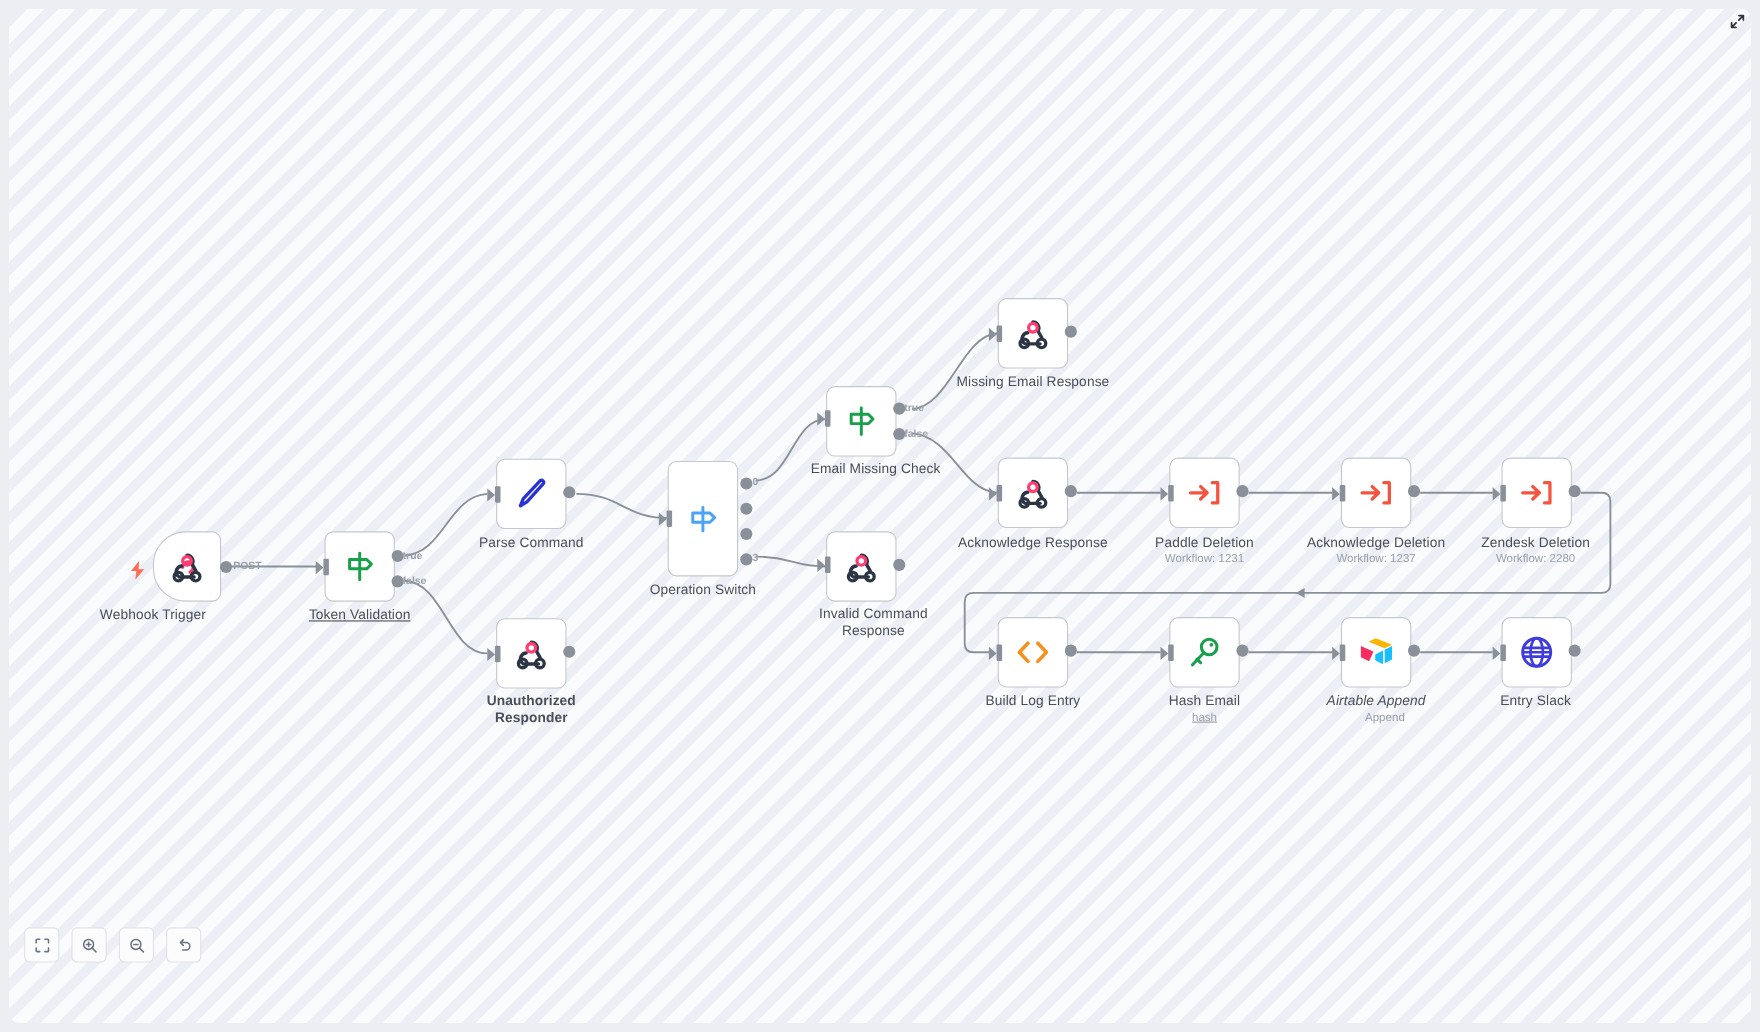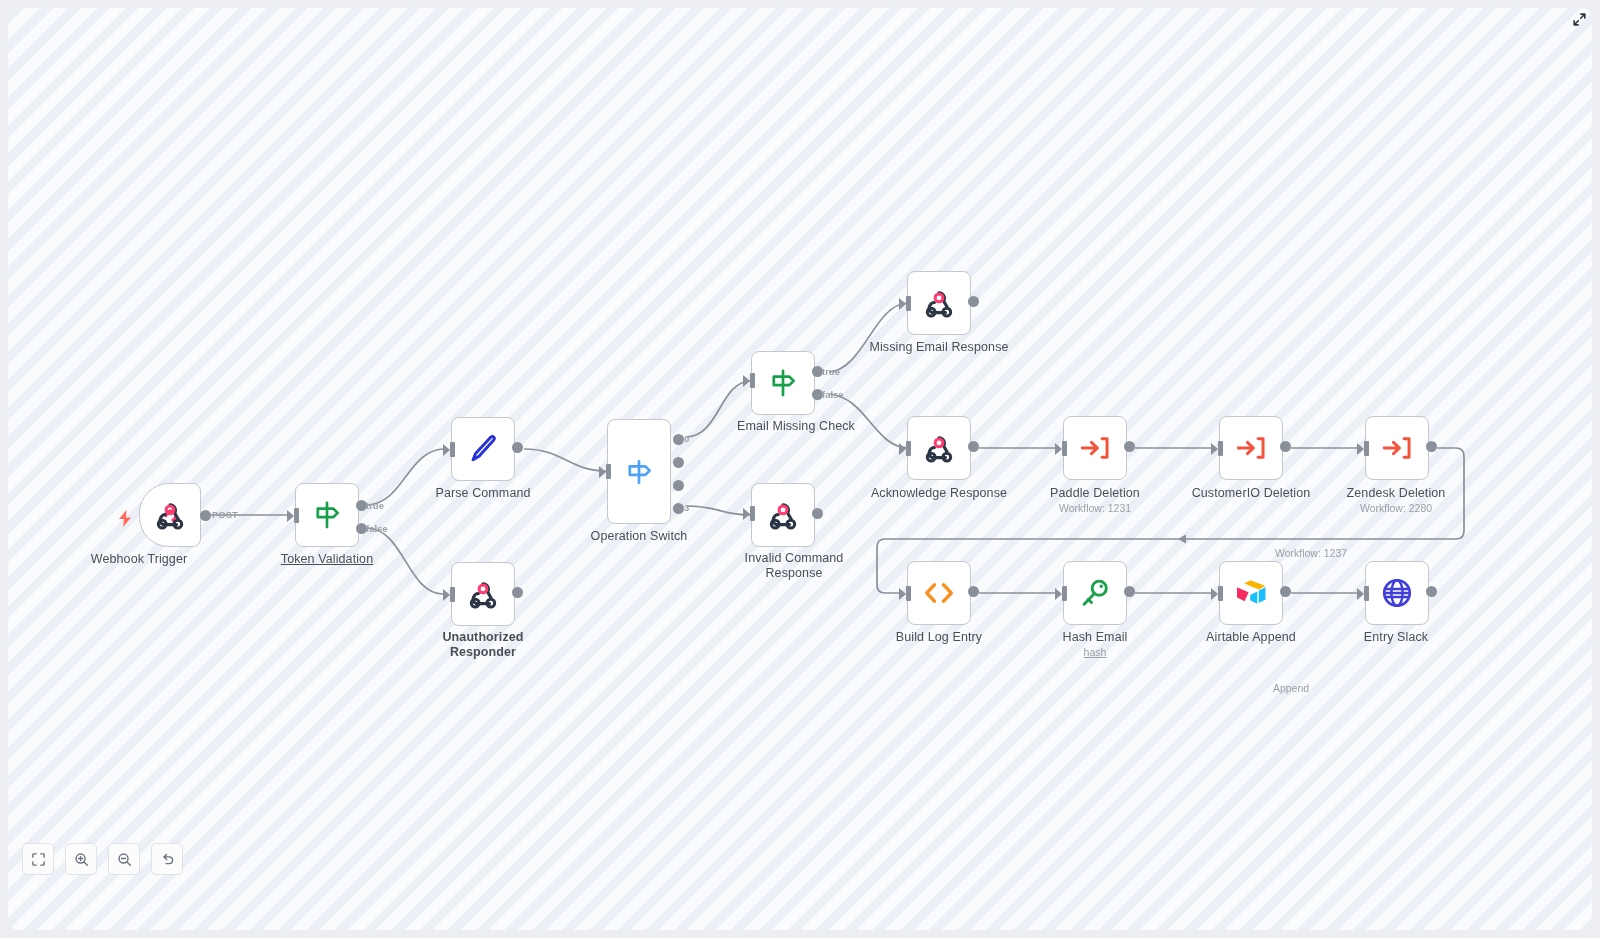--- a/index.html
+++ b/index.html
@@ -309,22 +309,22 @@
     <div class="node-sub" style="left:1012px; top:494px; width:150px;">Workflow: 1231</div>
 
     <div class="port-in" style="left:1210px; top:433px;"></div>
     <div class="node" style="left:1211px; top:408px;">
       <svg width="34" height="34" viewBox="0 0 24 24">
         <path d="M3 12h10M9.5 8l4.2 4-4.2 4" fill="none" stroke="#f4533e" stroke-width="2.1" stroke-linecap="round" stroke-linejoin="round"></path>
         <path d="M17 5.5h3.5v13H17" fill="none" stroke="#f4533e" stroke-width="2.1" stroke-linecap="round" stroke-linejoin="round"></path>
       </svg>
     </div>
     <div class="port-out" style="left:1272px; top:433px;"></div>
-    <div class="node-label" style="left:1168px; top:478px; width:150px;">CustomerIO Deletion</div>
-    <div class="node-sub" style="left:1228px; top:494px; width:150px;margin-top:45px;">Workflow: 1237</div>
+    <div class="node-label" style="left:1168px; top:478px; width:150px;">Acknowledge Deletion</div>
+    <div class="node-sub" style="left:1168px; top:494px; width:150px;">Workflow: 1237</div>
 
     <div class="port-in" style="left:1356px; top:433px;"></div>
     <div class="node" style="left:1357px; top:408px;">
       <svg width="34" height="34" viewBox="0 0 24 24">
         <path d="M3 12h10M9.5 8l4.2 4-4.2 4" fill="none" stroke="#f4533e" stroke-width="2.1" stroke-linecap="round" stroke-linejoin="round"></path>
         <path d="M17 5.5h3.5v13H17" fill="none" stroke="#f4533e" stroke-width="2.1" stroke-linecap="round" stroke-linejoin="round"></path>
       </svg>
     </div>
     <div class="port-out" style="left:1418px; top:433px;"></div>
     <div class="node-label" style="left:1313px; top:478px; width:150px;">Zendesk Deletion</div>
@@ -356,22 +356,22 @@
     <div class="node" style="left:1211px; top:553px;">
       <svg width="34" height="30" viewBox="0 0 34 30">
         <path d="M16.6 2.2 L31.5 8.1 L24.8 11.4 L10.2 5.4 Z" fill="#fcb400"></path>
         <path d="M24.8 12.6 L31.5 9.3 L31.5 21.5 L24.8 25 Z" fill="#18bfff"></path>
         <path d="M23.3 13.4 L23.3 25.8 L16.2 22.3 L16.2 16.9 Z" fill="#18bfff"></path>
         <path d="M3.2 9.6 L14.6 14.4 L10.6 23.2 L3.2 19.6 Z" fill="#f82b60"></path>
         <path d="M3.2 9.6 L14.0 14.2 L3.2 19.2 Z" fill="#f82b60"></path>
       </svg>
     </div>
     <div class="port-out" style="left:1272px; top:578px;"></div>
-    <div class="node-label" style="left:1168px; top:622px; width:150px;">Airtable Append</div>
-    <div class="node-sub" style="left:1208px; top:638px; width:150px;margin-top:36px;">Append</div>
+    <div class="node-label" style="left:1168px; top:622px; width:150px;font-style:italic;">Airtable Append</div>
+    <div class="node-sub" style="left:1176px; top:638px; width:150px;">Append</div>
 
     <div class="port-in" style="left:1356px; top:578px;"></div>
     <div class="node" style="left:1357px; top:553px;">
       <svg width="34" height="34" viewBox="0 0 24 24">
         <circle cx="12" cy="12" r="9" fill="none" stroke="#3f3ddb" stroke-width="1.9"></circle>
         <ellipse cx="12" cy="12" rx="4" ry="9" fill="none" stroke="#3f3ddb" stroke-width="1.7"></ellipse>
         <path d="M3.3 9.2h17.4M3.3 14.8h17.4M3 12h18" fill="none" stroke="#3f3ddb" stroke-width="1.7"></path>
       </svg>
     </div>
     <div class="port-out" style="left:1418px; top:578px;"></div>

